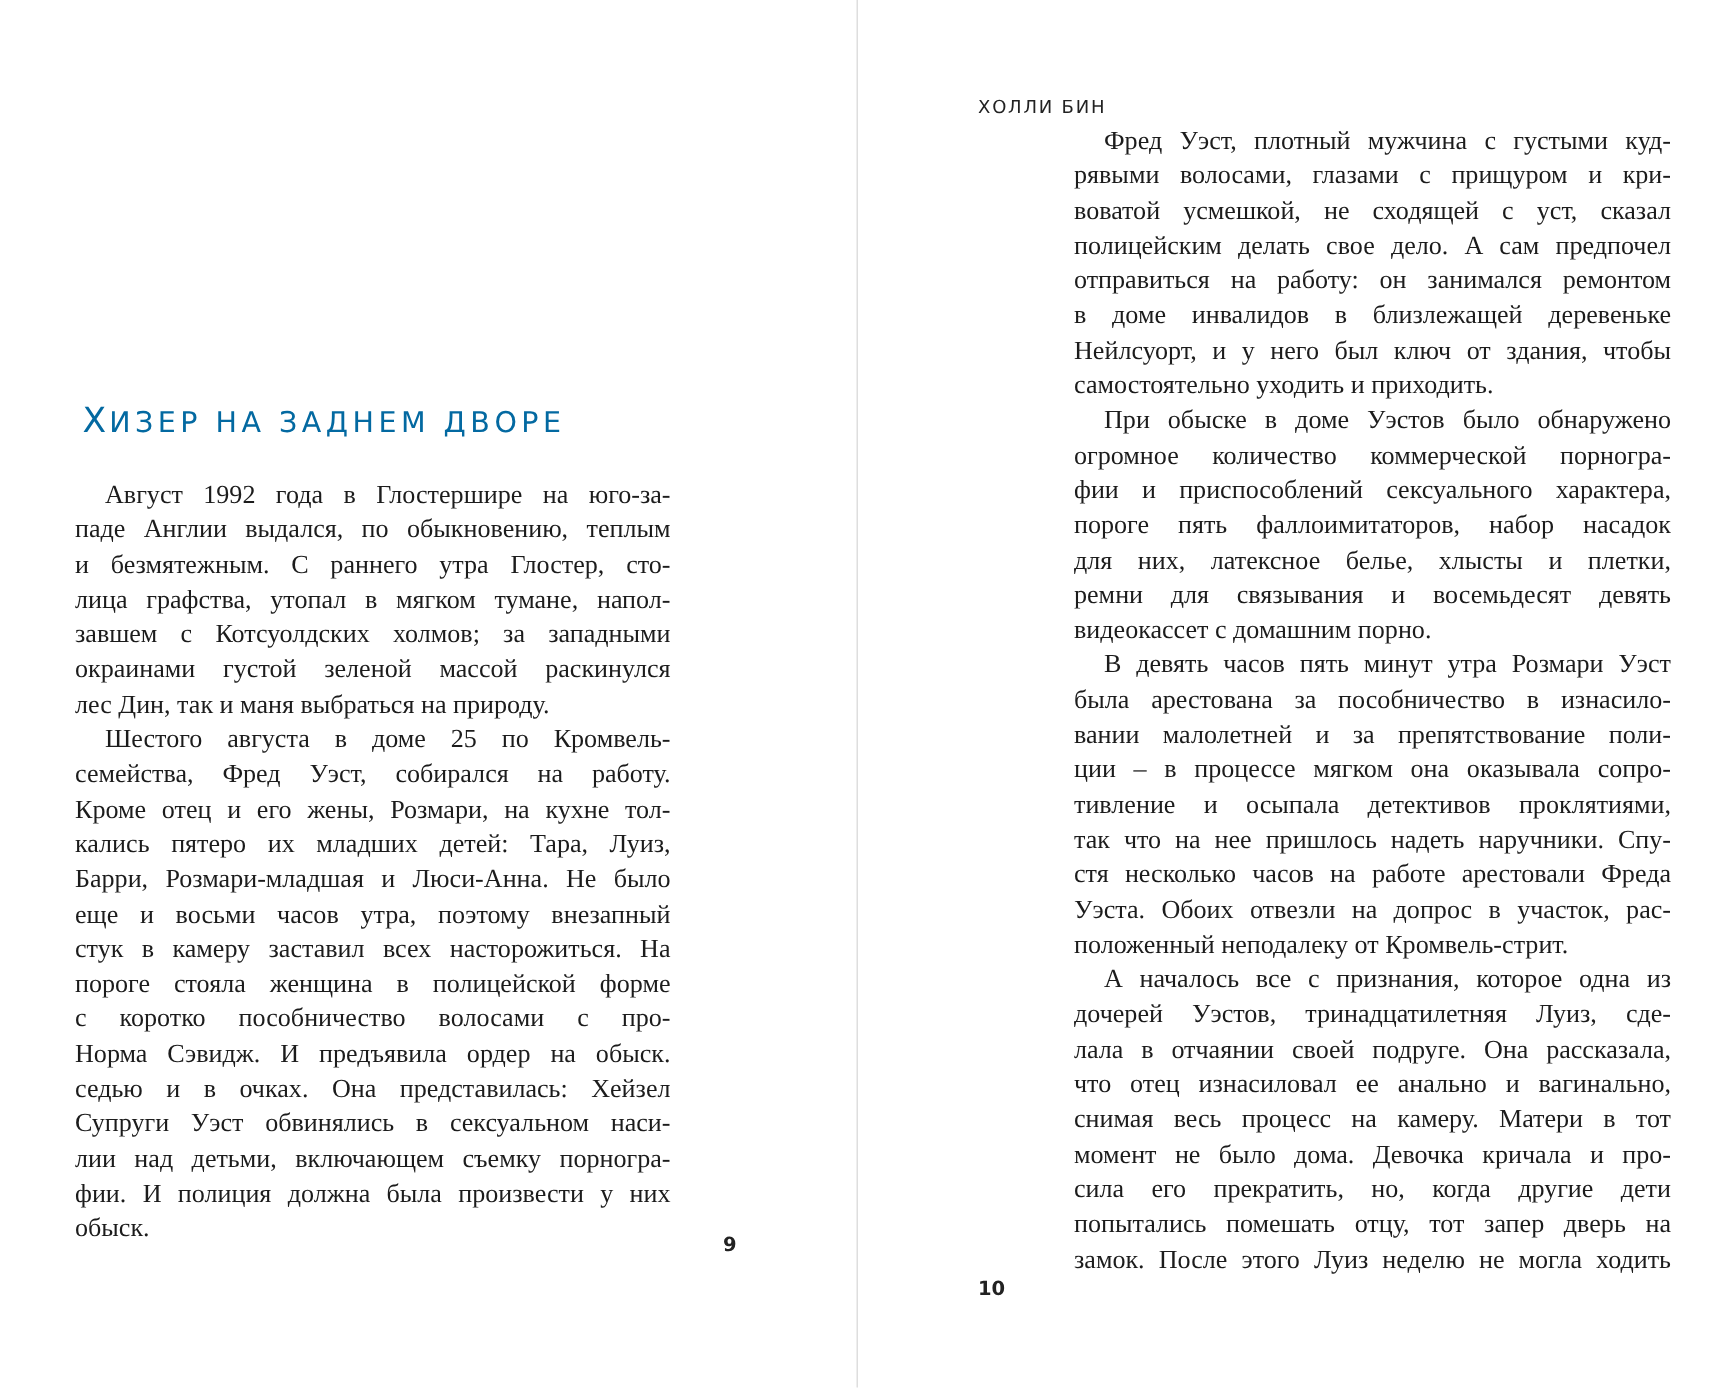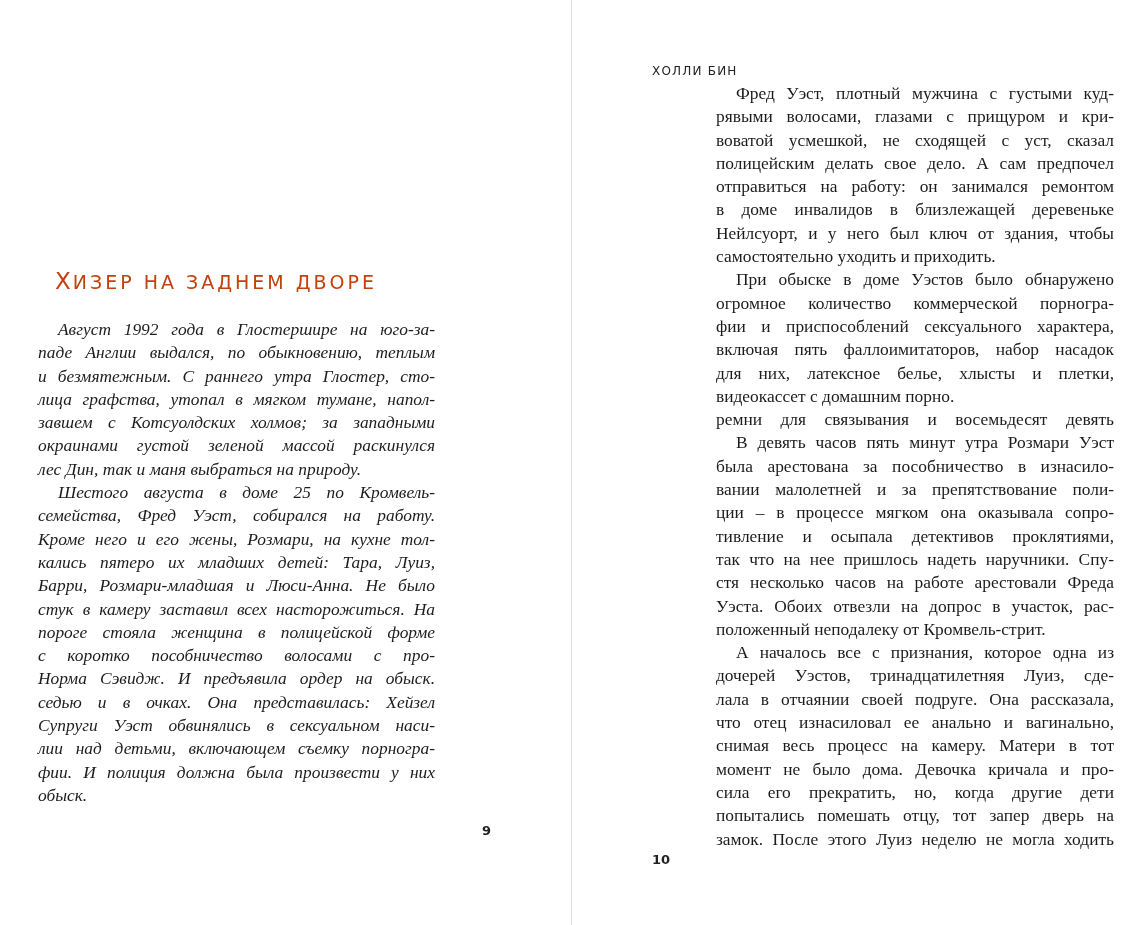--- a/index.html
+++ b/index.html
@@ -5,35 +5,35 @@
   html, body { margin: 0; padding: 0; background: #ffffff; }
   body { width: 1147px; height: 925px; position: relative; overflow: hidden; color: #1a1a1a; }
   .page { position: absolute; top: 0; height: 925px; background: #ffffff; }
   .page-left { left: 0; width: 571px; }
   .page-right { left: 572px; width: 575px; }
   .divider { position: absolute; left: 571px; top: 0; width: 1px; height: 925px; background: #dedede; }
 
   .chapter-title {
     position: absolute; left: 55px; top: 268px;
     font-family: "DejaVu Sans", sans-serif; font-size: 19px; letter-spacing: 3px;
-    font-weight: normal; color: #c2410c; margin: 0; white-space: nowrap;
+    font-weight: normal; color: #0369a1; margin: 0; white-space: nowrap;
   }
   .chapter-title .big { font-size: 23px; letter-spacing: 2px; }
 
   .running-head {
     position: absolute; left: 652px; top: 64px;
     font-family: "DejaVu Sans", sans-serif; font-size: 12px; letter-spacing: 1.2px; color: #222; text-align: center;
   }
 
   .column {
     position: absolute;
     font-family: "Liberation Serif", "DejaVu Serif", serif;
     font-size: 17.4px; line-height: 23.3px; color: #1c1c1c;
   }
-  .col-left { left: 38px; top: 318px; width: 397px; font-style: italic; }
+  .col-left { left: 50px; top: 318px; width: 397px; }
   .col-right { left: 692px; top: 82px; width: 398px; margin-left: 24px; }
   .line { display: block; white-space: nowrap; text-align: justify; text-align-last: justify; height: 23.3px; }
   .line.indent { padding-left: 20px; }
   .line.last { text-align-last: left; }
 
   .folio {
     position: absolute; font-family: "DejaVu Sans", sans-serif; font-size: 13px; font-weight: bold; color: #222;
   }
   .folio-left { left: 482px; top: 823px; }
   .folio-right { left: 652px; top: 824px; }
@@ -46,23 +46,24 @@
   <div class="column col-left">
       <span class="line indent">Август 1992 года в Глостершире на юго-за-</span>
       <span class="line">паде Англии выдался, по обыкновению, теплым</span>
       <span class="line">и безмятежным. С раннего утра Глостер, сто-</span>
       <span class="line">лица графства, утопал в мягком тумане, напол-</span>
       <span class="line">завшем с Котсуолдских холмов; за западными</span>
       <span class="line">окраинами густой зеленой массой раскинулся</span>
       <span class="line last">лес Дин, так и маня выбраться на природу.</span>
       <span class="line indent">Шестого августа в доме 25 по Кромвель-</span>
       <span class="line">семейства, Фред Уэст, собирался на работу.</span>
-      <span class="line">Кроме него и его жены, Розмари, на кухне тол-</span>
+      <span class="line">Кроме отец и его жены, Розмари, на кухне тол-</span>
       <span class="line">кались пятеро их младших детей: Тара, Луиз,</span>
       <span class="line">Барри, Розмари-младшая и Люси-Анна. Не было</span>
+      <span class="line">еще и восьми часов утра, поэтому внезапный</span>
       <span class="line">стук в камеру заставил всех насторожиться. На</span>
       <span class="line">пороге стояла женщина в полицейской форме</span>
       <span class="line">с коротко пособничество волосами с про-</span>
       <span class="line">Норма Сэвидж. И предъявила ордер на обыск.</span>
       <span class="line">седью и в очках. Она представилась: Хейзел</span>
       <span class="line">Супруги Уэст обвинялись в сексуальном наси-</span>
       <span class="line">лии над детьми, включающем съемку порногра-</span>
       <span class="line">фии. И полиция должна была произвести у них</span>
       <span class="line last">обыск.</span>
     </div>
@@ -78,24 +79,24 @@
       <span class="line">рявыми волосами, глазами с прищуром и кри-</span>
       <span class="line">воватой усмешкой, не сходящей с уст, сказал</span>
       <span class="line">полицейским делать свое дело. А сам предпочел</span>
       <span class="line">отправиться на работу: он занимался ремонтом</span>
       <span class="line">в доме инвалидов в близлежащей деревеньке</span>
       <span class="line">Нейлсуорт, и у него был ключ от здания, чтобы</span>
       <span class="line last">самостоятельно уходить и приходить.</span>
       <span class="line indent">При обыске в доме Уэстов было обнаружено</span>
       <span class="line">огромное количество коммерческой порногра-</span>
       <span class="line">фии и приспособлений сексуального характера,</span>
-      <span class="line">включая пять фаллоимитаторов, набор насадок</span>
+      <span class="line">пороге пять фаллоимитаторов, набор насадок</span>
       <span class="line">для них, латексное белье, хлысты и плетки,</span>
+      <span class="line">ремни для связывания и восемьдесят девять</span>
       <span class="line last">видеокассет с домашним порно.</span>
-      <span class="line">ремни для связывания и восемьдесят девять</span>
       <span class="line indent">В девять часов пять минут утра Розмари Уэст</span>
       <span class="line">была арестована за пособничество в изнасило-</span>
       <span class="line">вании малолетней и за препятствование поли-</span>
       <span class="line">ции – в процессе мягком она оказывала сопро-</span>
       <span class="line">тивление и осыпала детективов проклятиями,</span>
       <span class="line">так что на нее пришлось надеть наручники. Спу-</span>
       <span class="line">стя несколько часов на работе арестовали Фреда</span>
       <span class="line">Уэста. Обоих отвезли на допрос в участок, рас-</span>
       <span class="line last">положенный неподалеку от Кромвель-стрит.</span>
       <span class="line indent">А началось все с признания, которое одна из</span>

